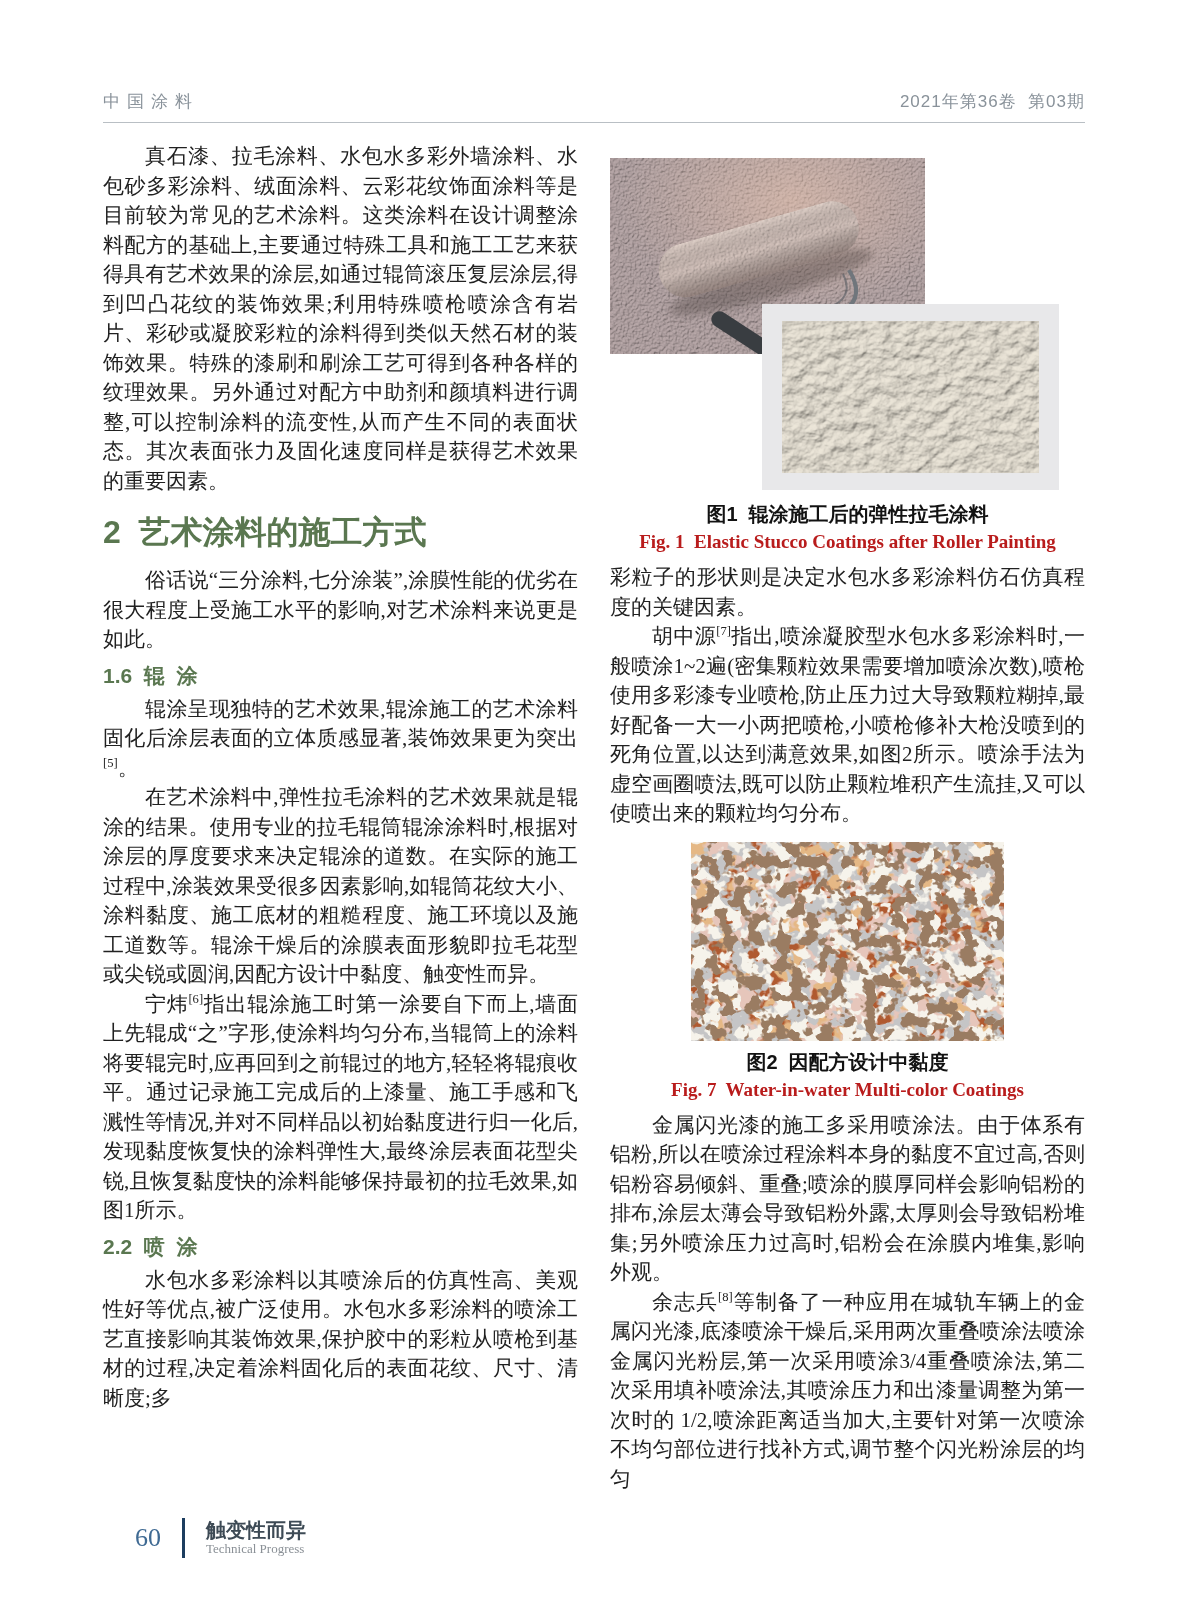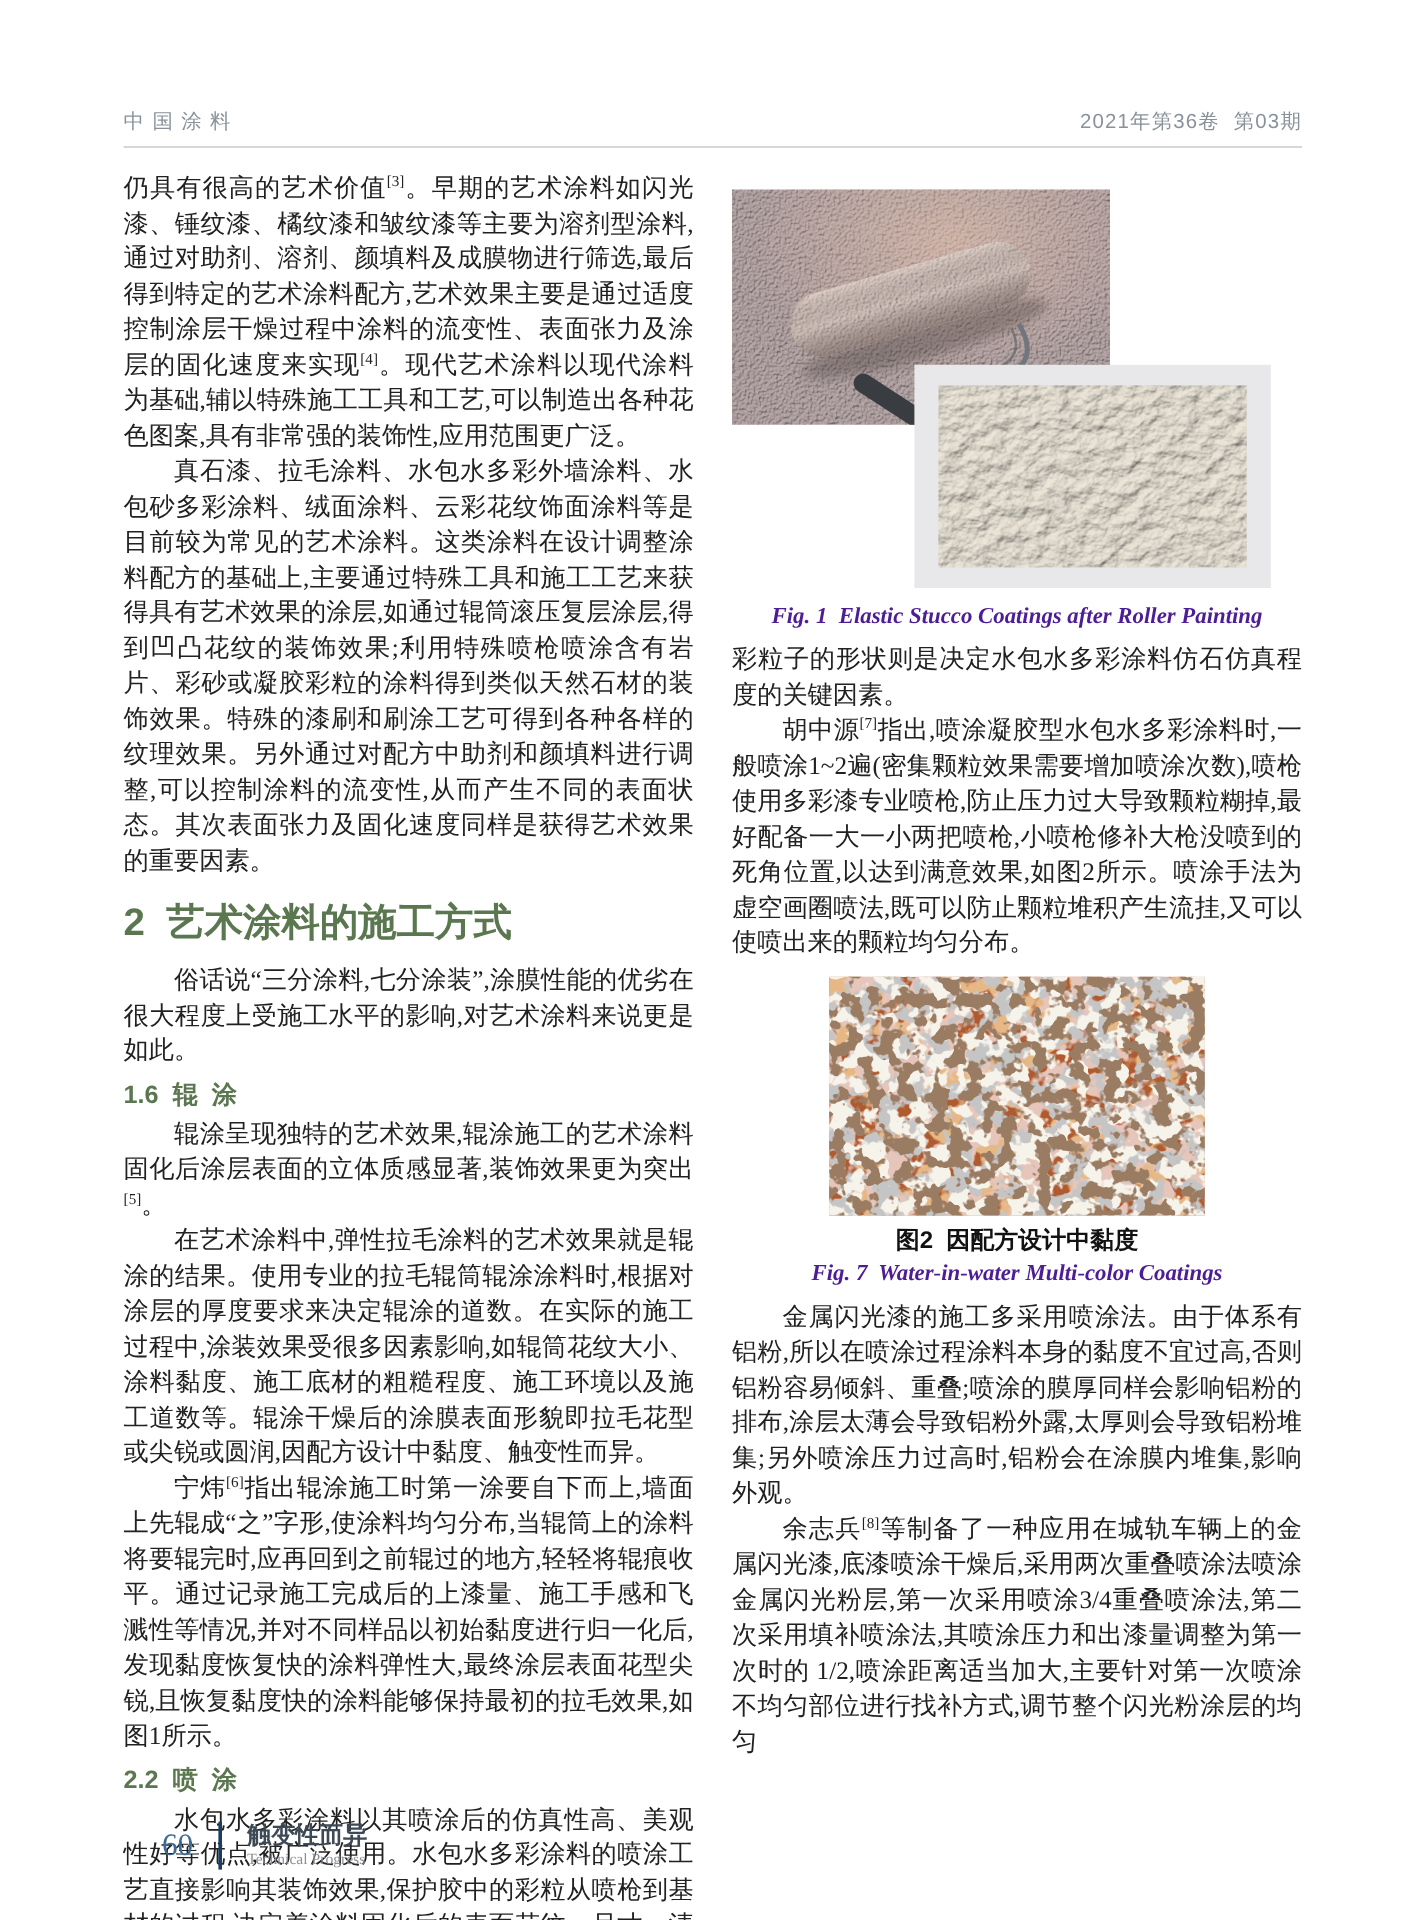--- a/index.html
+++ b/index.html
@@ -60,23 +60,22 @@
     background:#e8e8ea;display:flex;align-items:center;justify-content:center;
   }
   .cap-zh{
     text-align:center;white-space:pre;
     font-family:"Liberation Sans","DejaVu Sans",sans-serif;
     font-weight:700;font-size:20px;line-height:28px;color:#121212;
   }
   .cap-en{
     text-align:center;white-space:pre;
     font-family:"Liberation Serif","DejaVu Serif",serif;
-    font-weight:700;font-size:19px;line-height:27px;color:#4c1d95;
+    font-weight:700;font-size:19px;line-height:27px;color:#b91c1c;
     margin-bottom:8px;
-    font-style:italic;
   }
   .fig2{width:313px;height:199px;margin:13px auto 7px;}
   .fig2 svg{display:block;}
   
   .page-footer{
     position:absolute;left:135px;top:1502px;
     display:flex;align-items:center;gap:21px;
   }
   .page-number{
     font-family:"Liberation Serif","DejaVu Serif",serif;
@@ -98,21 +97,20 @@
 <div class="page">
 
   <header class="page-header">
     <span class="journal-title">中国涂料</span>
     <span class="issue-info">2021年第36卷  第03期</span>
   </header>
 
   <main class="columns">
 
     <section class="col col-left">
-      <p class="para no-indent">仍具有很高的艺术价值<sup>[3]</sup>。早期的艺术涂料如闪光漆、锤纹漆、橘纹漆和皱纹漆等主要为溶剂型涂料,通过对助剂、溶剂、颜填料及成膜物进行筛选,最后得到特定的艺术涂料配方,艺术效果主要是通过适度控制涂层干燥过程中涂料的流变性、表面张力及涂层的固化速度来实现<sup>[4]</sup>。现代艺术涂料以现代涂料为基础,辅以特殊施工工具和工艺,可以制造出各种花色图案,具有非常强的装饰性,应用范围更广泛。</p>
       <p class="para">真石漆、拉毛涂料、水包水多彩外墙涂料、水包砂多彩涂料、绒面涂料、云彩花纹饰面涂料等是目前较为常见的艺术涂料。这类涂料在设计调整涂料配方的基础上,主要通过特殊工具和施工工艺来获得具有艺术效果的涂层,如通过辊筒滚压复层涂层,得到凹凸花纹的装饰效果;利用特殊喷枪喷涂含有岩片、彩砂或凝胶彩粒的涂料得到类似天然石材的装饰效果。特殊的漆刷和刷涂工艺可得到各种各样的纹理效果。另外通过对配方中助剂和颜填料进行调整,可以控制涂料的流变性,从而产生不同的表面状态。其次表面张力及固化速度同样是获得艺术效果的重要因素。</p>
       <h2 class="h-sec">2  艺术涂料的施工方式</h2>
       <p class="para">俗话说“三分涂料,七分涂装”,涂膜性能的优劣在很大程度上受施工水平的影响,对艺术涂料来说更是如此。</p>
       <h3 class="h-sub">1.6  辊  涂</h3>
       <p class="para">辊涂呈现独特的艺术效果,辊涂施工的艺术涂料固化后涂层表面的立体质感显著,装饰效果更为突出<sup>[5]</sup>。</p>
       <p class="para">在艺术涂料中,弹性拉毛涂料的艺术效果就是辊涂的结果。使用专业的拉毛辊筒辊涂涂料时,根据对涂层的厚度要求来决定辊涂的道数。在实际的施工过程中,涂装效果受很多因素影响,如辊筒花纹大小、涂料黏度、施工底材的粗糙程度、施工环境以及施工道数等。辊涂干燥后的涂膜表面形貌即拉毛花型或尖锐或圆润,因配方设计中黏度、触变性而异。</p>
       <p class="para">宁炜<sup>[6]</sup>指出辊涂施工时第一涂要自下而上,墙面上先辊成“之”字形,使涂料均匀分布,当辊筒上的涂料将要辊完时,应再回到之前辊过的地方,轻轻将辊痕收平。通过记录施工完成后的上漆量、施工手感和飞溅性等情况,并对不同样品以初始黏度进行归一化后,发现黏度恢复快的涂料弹性大,最终涂层表面花型尖锐,且恢复黏度快的涂料能够保持最初的拉毛效果,如图1所示。</p>
       <h3 class="h-sub">2.2  喷  涂</h3>
       <p class="para">水包水多彩涂料以其喷涂后的仿真性高、美观性好等优点,被广泛使用。水包水多彩涂料的喷涂工艺直接影响其装饰效果,保护胶中的彩粒从喷枪到基材的过程,决定着涂料固化后的表面花纹、尺寸、清晰度;多</p>
     </section>
@@ -170,20 +168,21 @@
                 <feTurbulence type="fractalNoise" baseFrequency="0.075 0.085" numOctaves="4" seed="12" result="n"></feTurbulence>
                 <feDiffuseLighting in="n" lighting-color="#ece6d9" surfaceScale="3.2">
                   <feDistantLight azimuth="235" elevation="55"></feDistantLight>
                 </feDiffuseLighting>
               </filter>
             </defs>
             <rect width="257" height="152" filter="url(#fStuccoWhite)"></rect>
           </svg>
         </div>
       </figure>
+      <div class="cap-zh">图1  辊涂施工后的弹性拉毛涂料</div>
       <div class="cap-en">Fig. 1  Elastic Stucco Coatings after Roller Painting</div>
 
       <p class="para no-indent">彩粒子的形状则是决定水包水多彩涂料仿石仿真程度的关键因素。</p>
       <p class="para">胡中源<sup>[7]</sup>指出,喷涂凝胶型水包水多彩涂料时,一般喷涂1~2遍(密集颗粒效果需要增加喷涂次数),喷枪使用多彩漆专业喷枪,防止压力过大导致颗粒糊掉,最好配备一大一小两把喷枪,小喷枪修补大枪没喷到的死角位置,以达到满意效果,如图2所示。喷涂手法为虚空画圈喷法,既可以防止颗粒堆积产生流挂,又可以使喷出来的颗粒均匀分布。</p>
 
       <figure class="fig2" style="margin:13px auto 7px;">
         <svg width="313" height="199" viewBox="0 0 313 199">
           <defs>
             <filter id="fmOrange" x="0" y="0" width="100%" height="100%">
               <feTurbulence type="fractalNoise" baseFrequency="0.035 0.04" numOctaves="3" seed="17"></feTurbulence>

